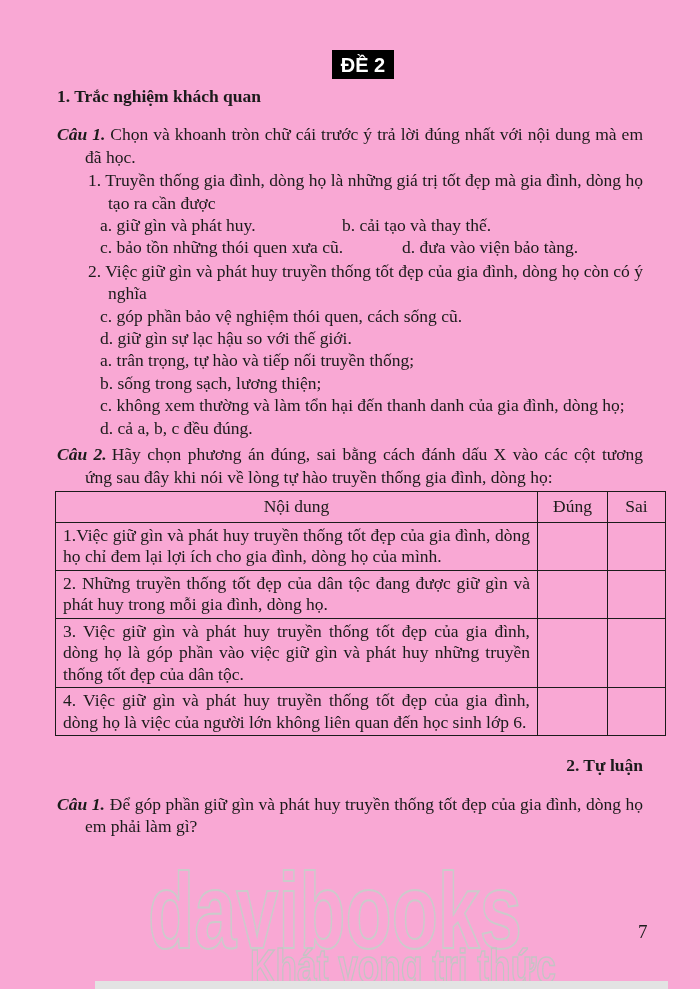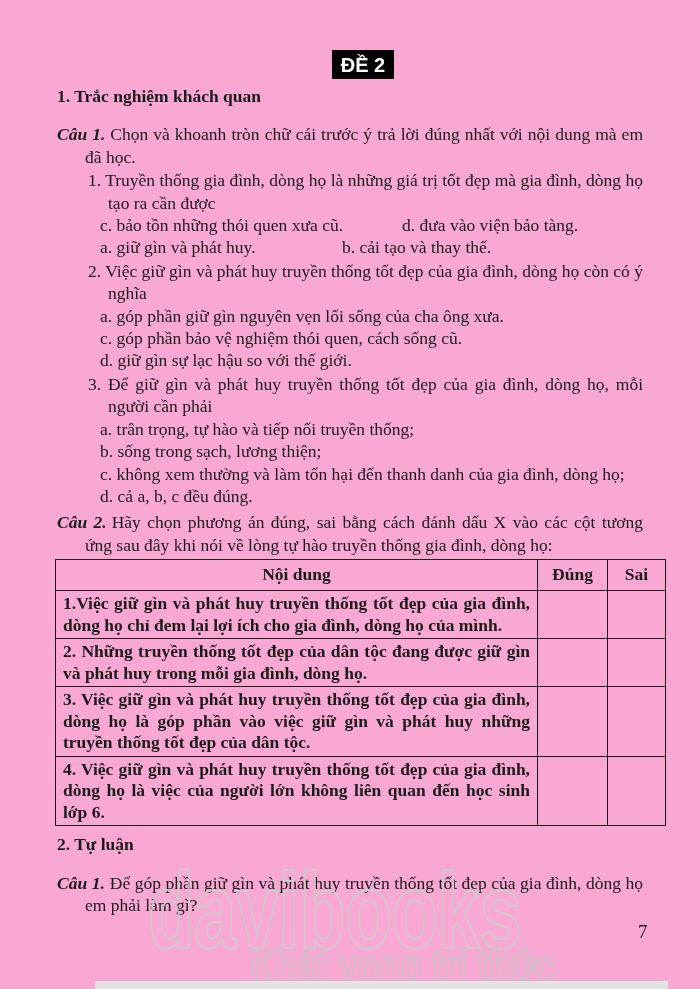--- a/index.html
+++ b/index.html
@@ -30,29 +30,29 @@
   .opt-a { display:inline-block; width:242px; }
   .opt-c { display:inline-block; width:302px; }
 
   .cau2 { margin-top:4px; }
 
   table.tf {
     border-collapse:collapse; margin-left:-2px; margin-top:3px;
     width:610px; table-layout:fixed;
   }
   table.tf td, table.tf th {
-    border:1.5px solid #1b1b1b; font-weight:bold;
+    border:1.5px solid #1b1b1b; font-weight:normal;
     font-size:17.5px; line-height:21.5px; padding:2px 7px;
     vertical-align:top;
   }
   table.tf th { text-align:center; height:26px; vertical-align:middle; }
   table.tf td.cell-content { text-align:justify; }
   table.tf td.cell-mark { text-align:center; }
 
-  .essay-title { margin-top:7px; font-weight:bold; }
+  .essay-title { margin-top:18px; font-weight:bold;text-align:right; }
 
   .page-number {
     position:absolute; left:638px; top:921px; font-size:19px;
     font-family:"Liberation Serif", serif; color:#1b1b1b;
   }
 
   .watermark-1, .watermark-2 {
     position:absolute; font-family:"Liberation Sans", sans-serif;
     font-weight:bold; color:transparent; -webkit-text-stroke:2px #cbcbcb;
     white-space:nowrap; pointer-events:none; transform-origin:left top;
@@ -74,29 +74,27 @@
 
     <div class="badge-row">
       <span class="badge">ĐỀ 2</span>
     </div>
 
     <p class="section-title">1. Trắc nghiệm khách quan</p>
 
     <p class="cau jp"><span class="cau-label">Câu 1.</span><span>Chọn và khoanh tròn chữ cái trước ý trả lời đúng nhất với nội dung mà em đã học.</span></p>
 
     <p class="q jp">1. Truyền thống gia đình, dòng họ là những giá trị tốt đẹp mà gia đình, dòng họ tạo ra cần được</p>
+    <p class="opt-row"><span class="opt-a">a. giữ gìn và phát huy.</span><span>b. cải tạo và thay thế.</span></p>
     <p class="opt-row"><span class="opt-c">c. bảo tồn những thói quen xưa cũ.</span><span>d. đưa vào viện bảo tàng.</span></p>
-    <p class="opt-row"><span class="opt-a">a. giữ gìn và phát huy.</span><span>b. cải tạo và thay thế.</span></p>
 
     <p class="q jp">2. Việc giữ gìn và phát huy truyền thống tốt đẹp của gia đình, dòng họ còn có ý nghĩa</p>
-    <p class="opt">a. góp phần giữ gìn nguyên vẹn lối sống của cha ông xưa.</p>
     <p class="opt">c. góp phần bảo vệ nghiệm thói quen, cách sống cũ.</p>
     <p class="opt">d. giữ gìn sự lạc hậu so với thế giới.</p>
 
-    <p class="q jp">3. Để giữ gìn và phát huy truyền thống tốt đẹp của gia đình, dòng họ, mỗi người cần phải</p>
     <p class="opt">a. trân trọng, tự hào và tiếp nối truyền thống;</p>
     <p class="opt">b. sống trong sạch, lương thiện;</p>
     <p class="opt">c. không xem thường và làm tổn hại đến thanh danh của gia đình, dòng họ;</p>
     <p class="opt">d. cả a, b, c đều đúng.</p>
 
     <p class="cau jp cau2"><span class="cau-label">Câu 2.</span><span>Hãy chọn phương án đúng, sai bằng cách đánh dấu X vào các cột tương ứng sau đây khi nói về lòng tự hào truyền thống gia đình, dòng họ:</span></p>
 
     <table class="tf">
       <colgroup>
           <col style="width:482px">

